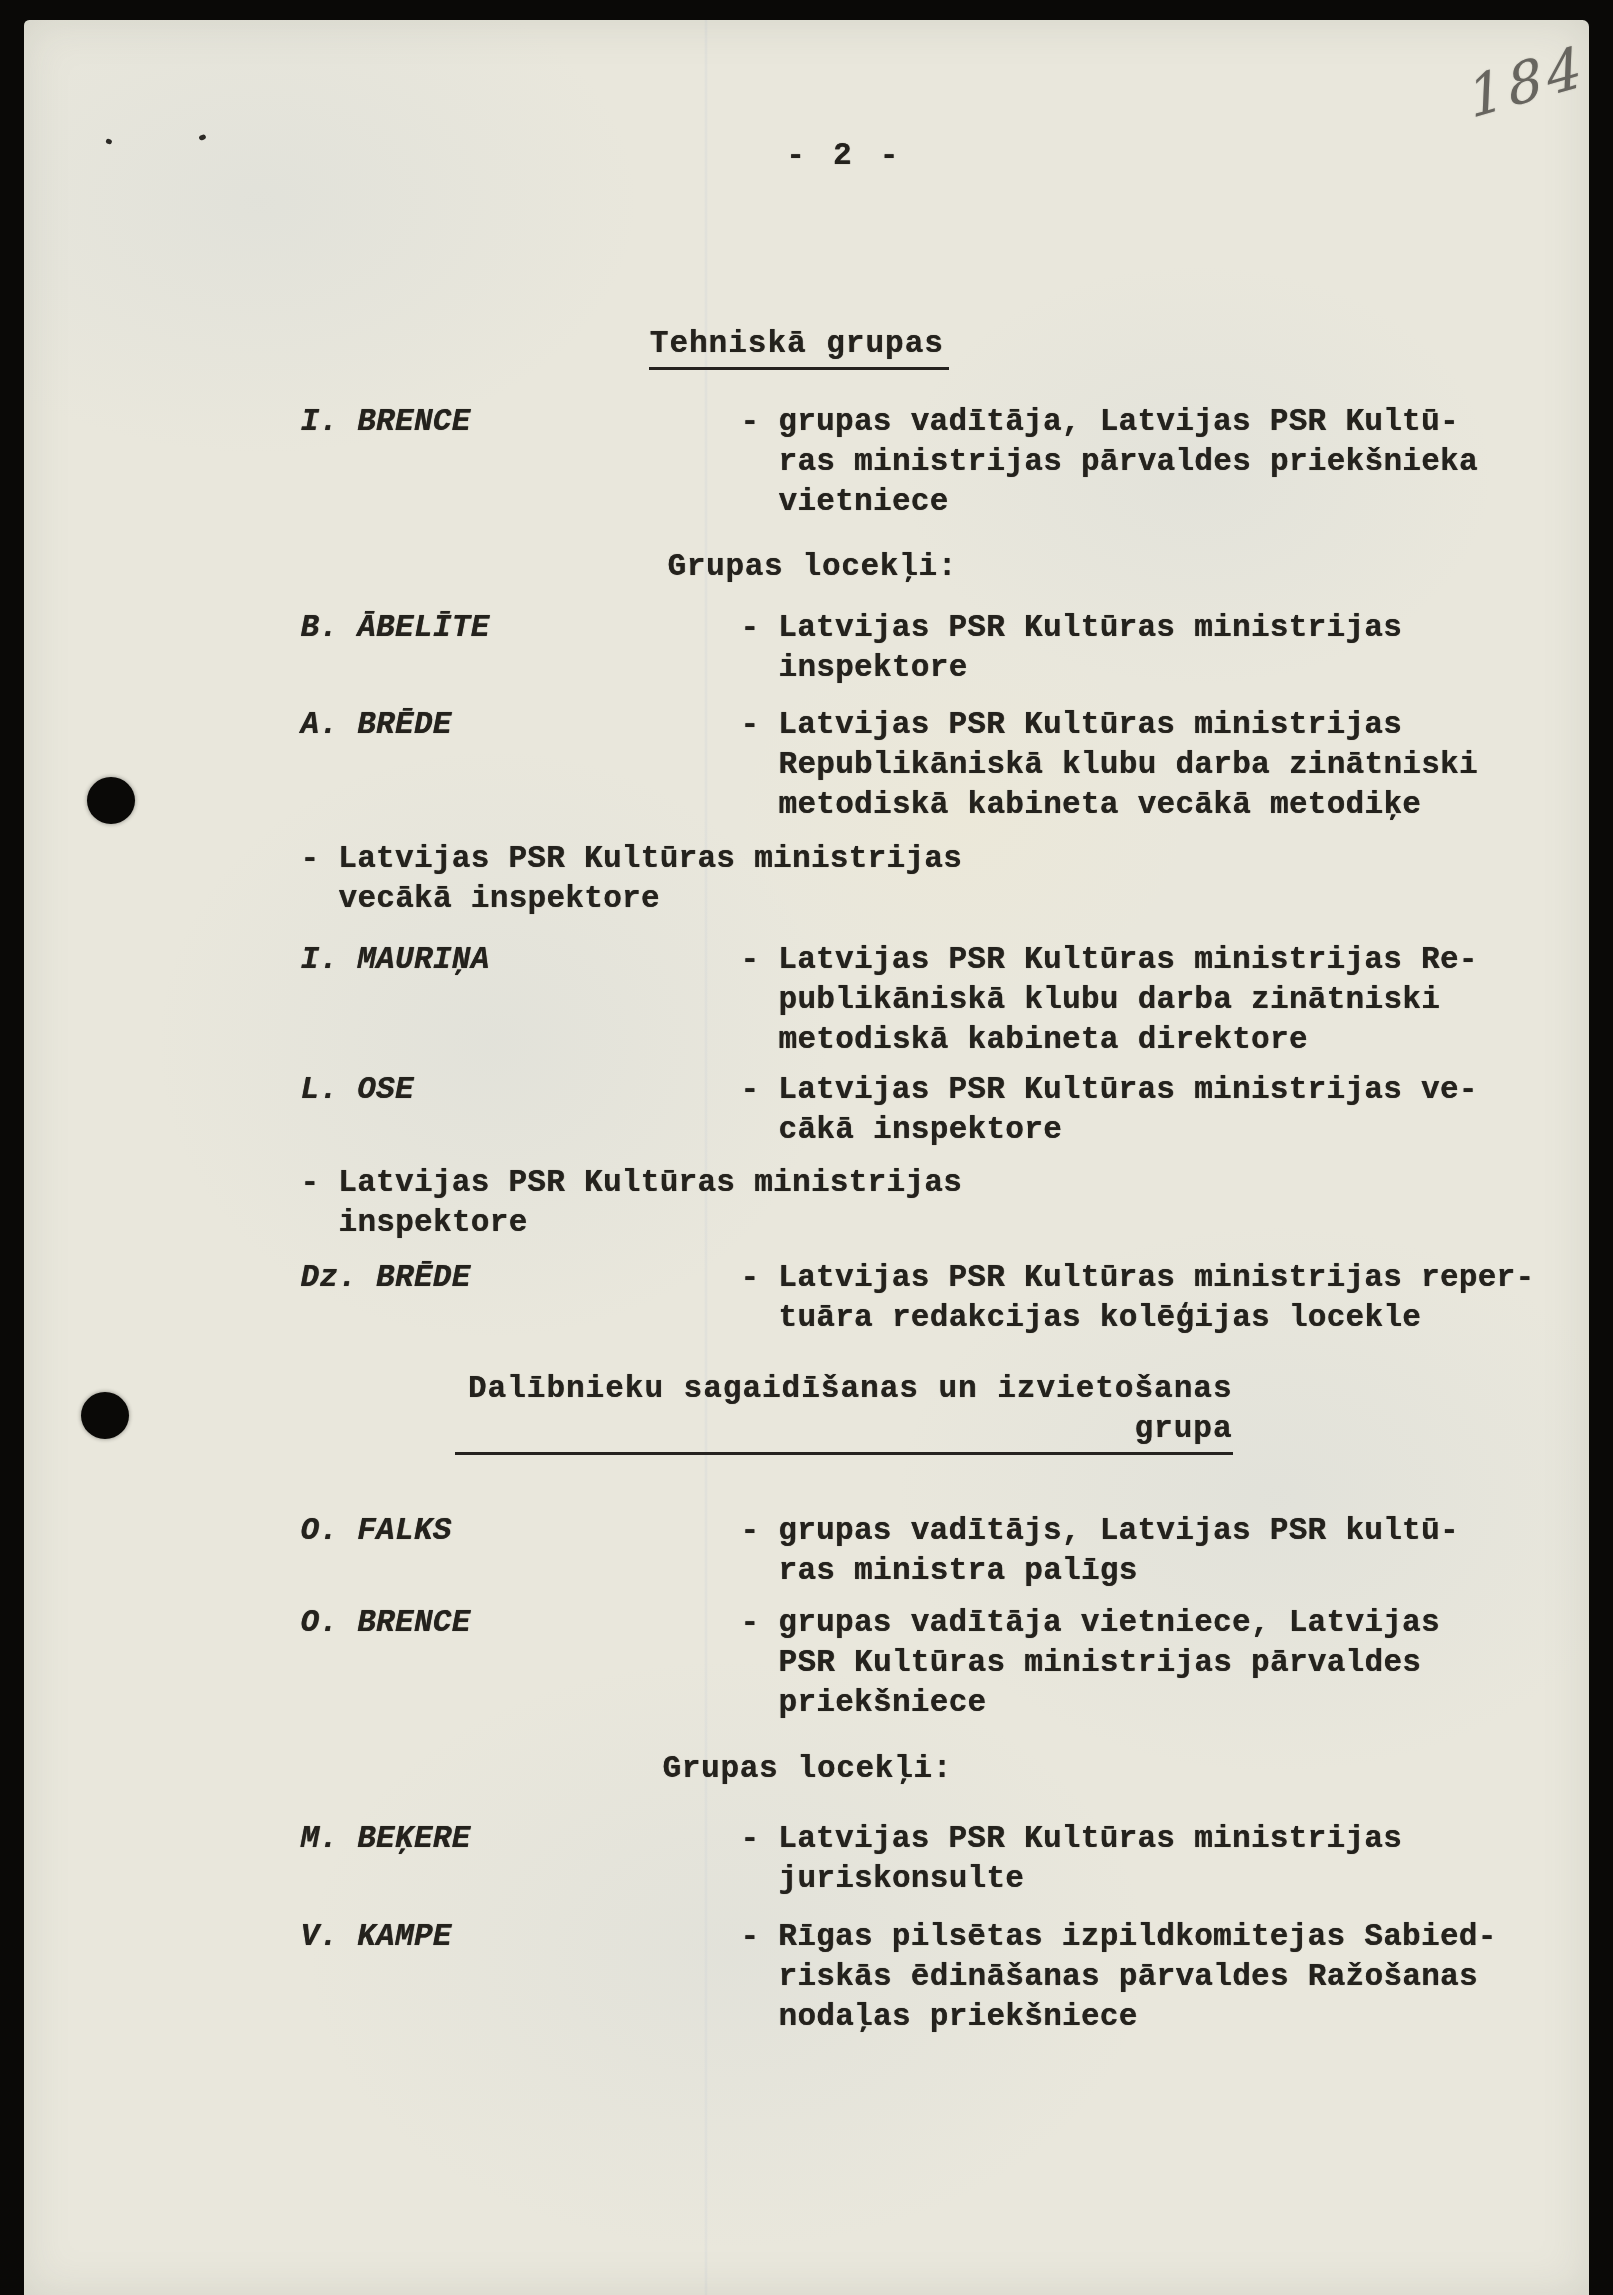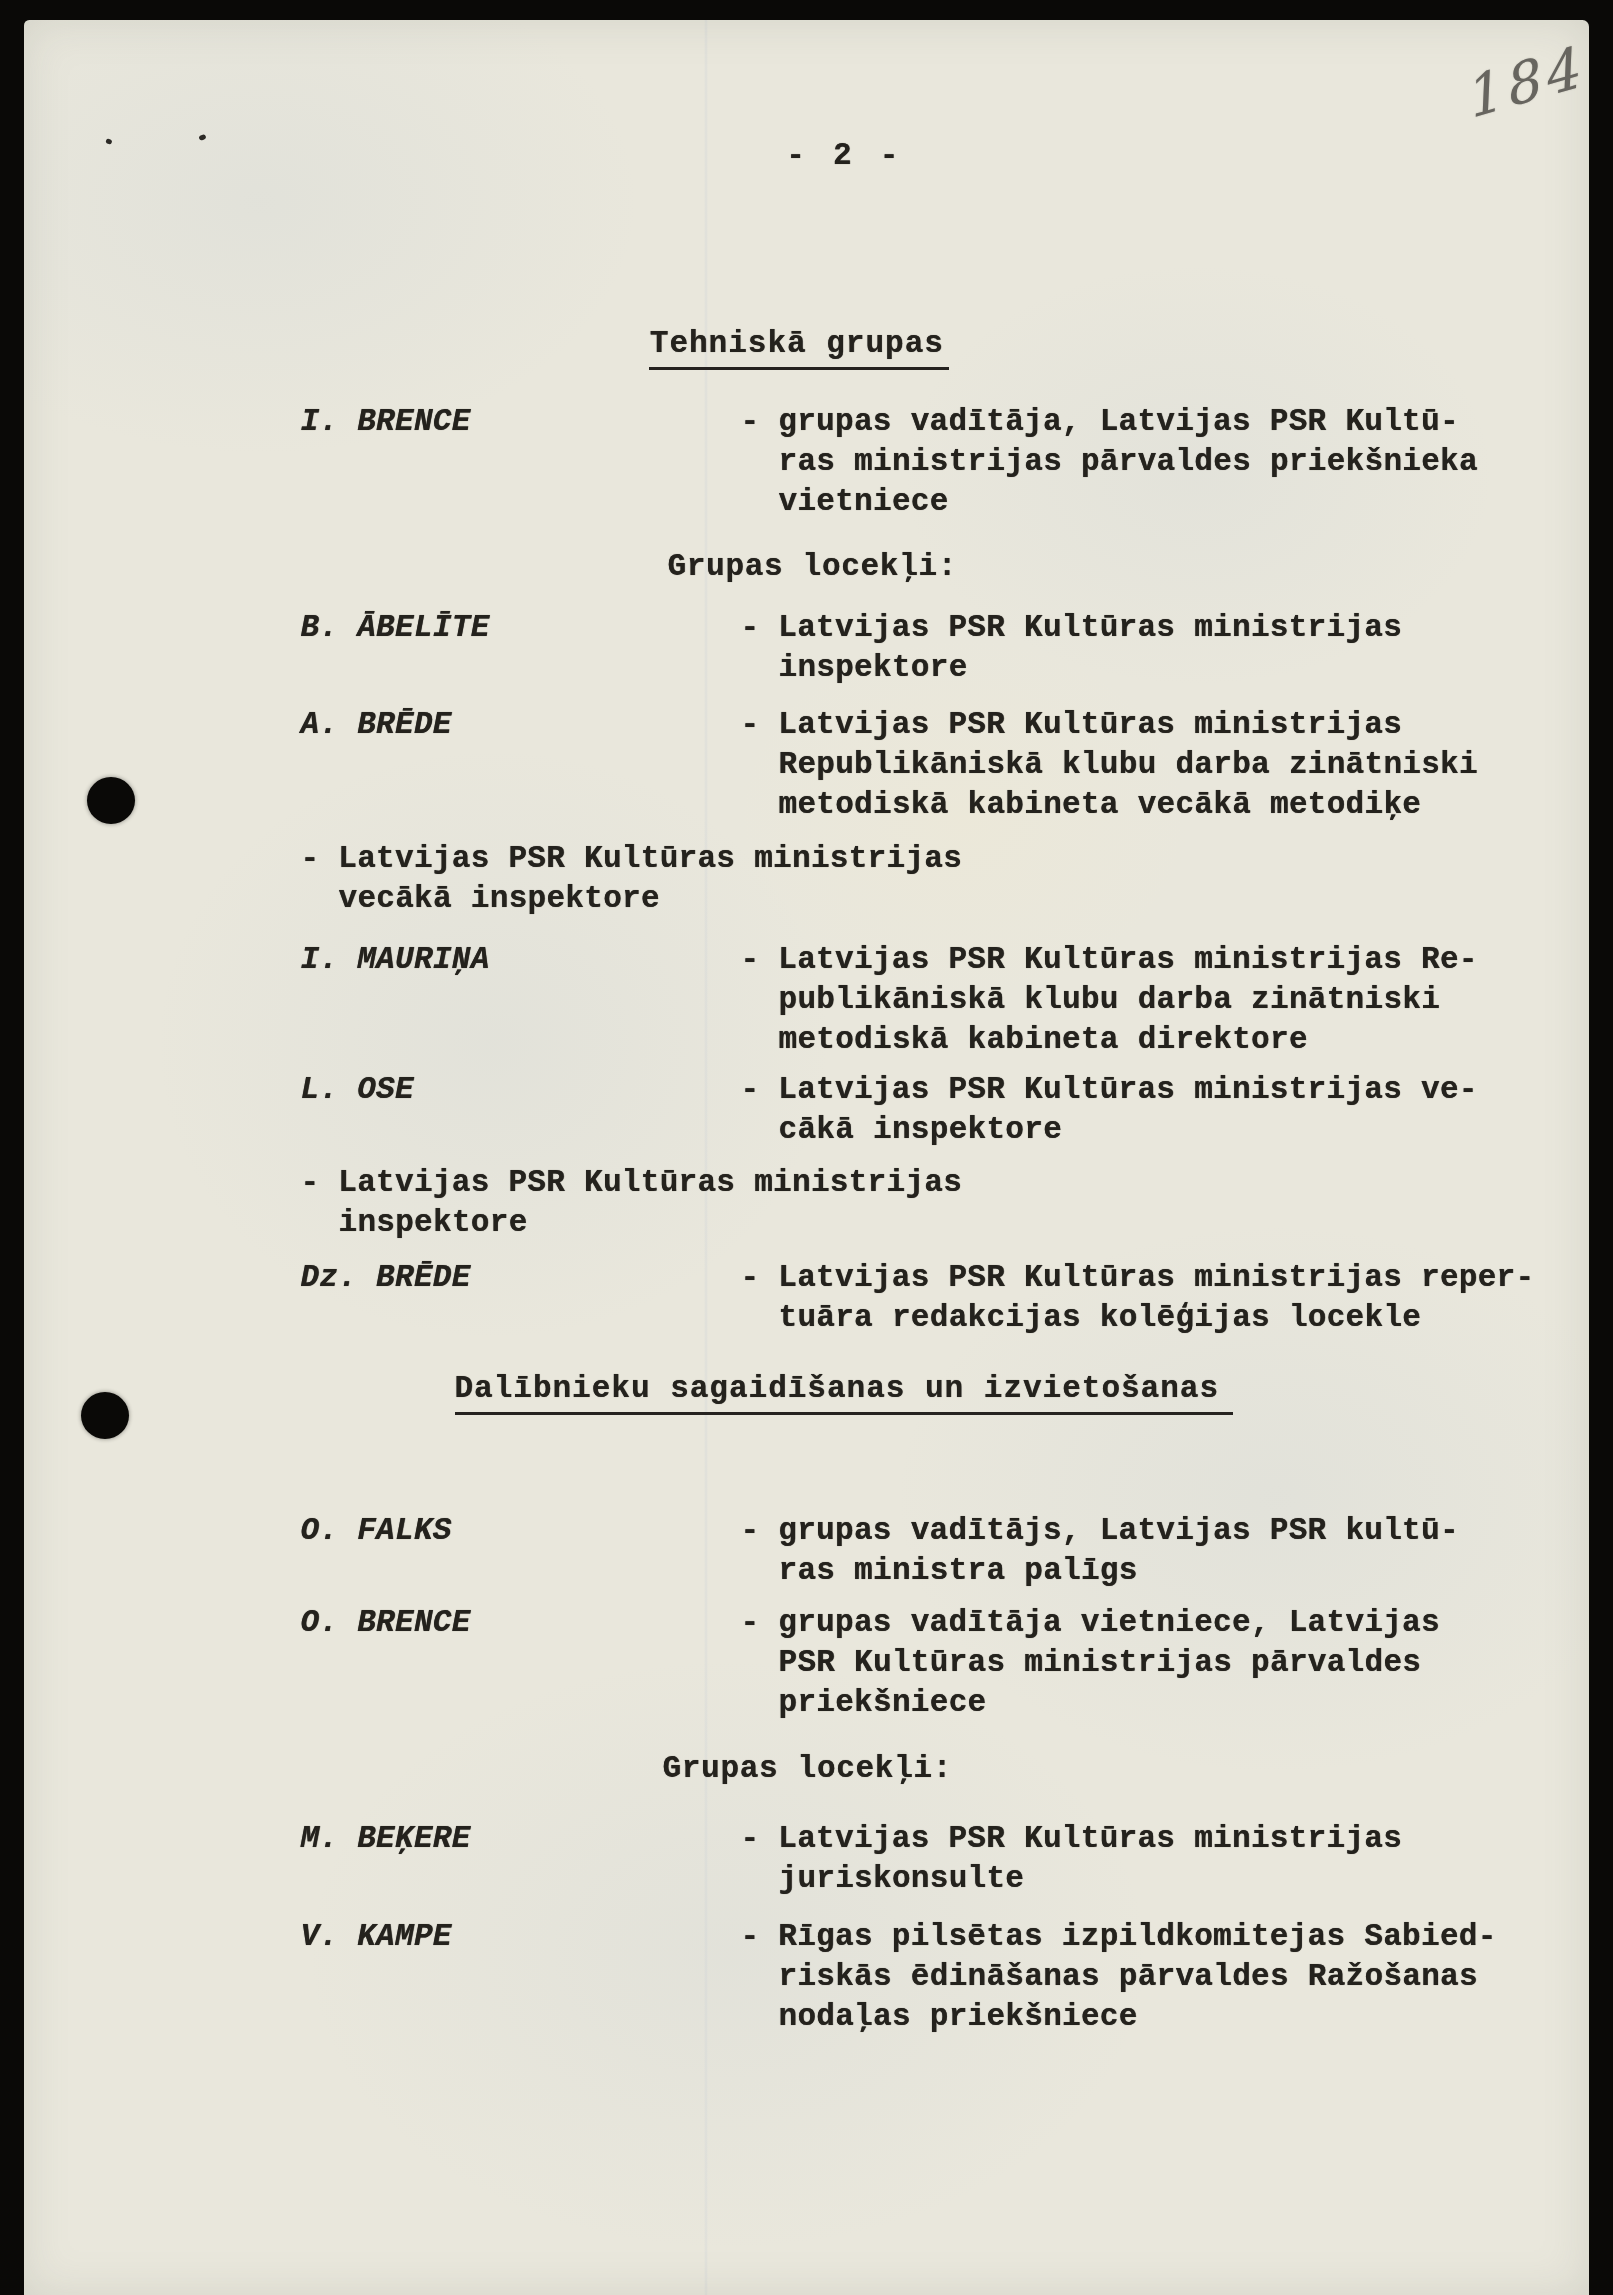--- a/index.html
+++ b/index.html
@@ -69,21 +69,21 @@
     top: 304px;
     padding: 0 5.2px 3.9px 1.3px;
     border-bottom: 3.3px solid #262320;
     letter-spacing: 1px;
   }
   .section-title-2 {
     position: absolute;
     left: 431px;
     top: 1349px;
     width: 778px;
-    text-align: left;
+    text-align: right;
     border-bottom: 3.3px solid #262320;
     padding-bottom: 3.9px;
     letter-spacing: 1px;
   }
   .members-label-1 {
     position: absolute;
     left: 644px;
     top: 527px;
     letter-spacing: 0.7px;
   }
@@ -185,20 +185,21 @@
 inspektore</span>
     </div>
     <div class="entry typed" style="top:1238px">
       <span class="name">Dz. BRĒDE</span>
       <span class="role">- Latvijas PSR Kultūras ministrijas reper-
 tuāra redakcijas kolēģijas locekle</span>
     </div>
 
     <div class="typed section-title-2">
       <div>Dalībnieku sagaidīšanas un izvietošanas</div>
+      <div>grupa</div>
     </div>
 
     <div class="entry typed" style="top:1491px">
       <span class="name">O. FALKS</span>
       <span class="role">- grupas vadītājs, Latvijas PSR kultū-
 ras ministra palīgs</span>
     </div>
     <div class="entry typed" style="top:1583px">
       <span class="name">O. BRENCE</span>
       <span class="role">- grupas vadītāja vietniece, Latvijas

